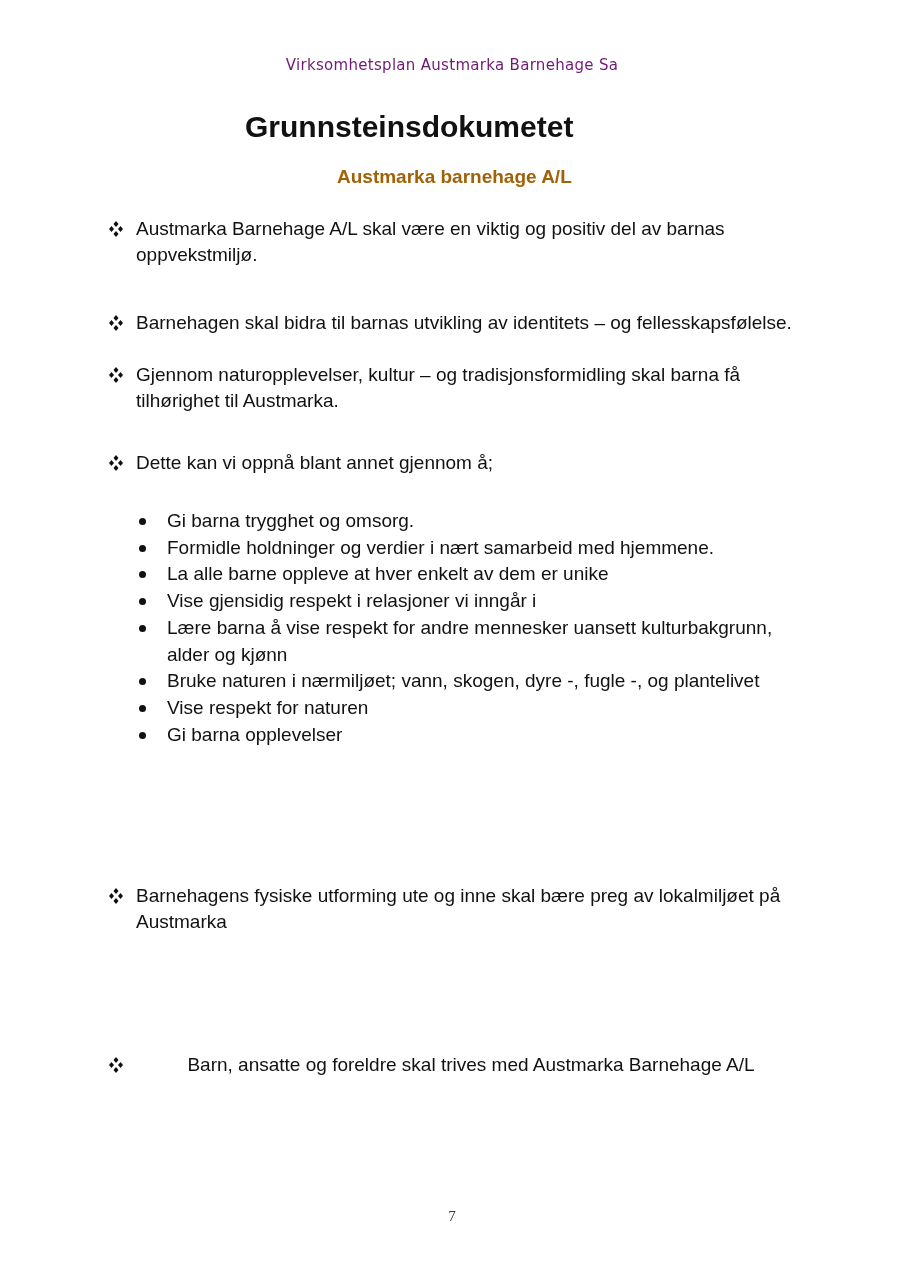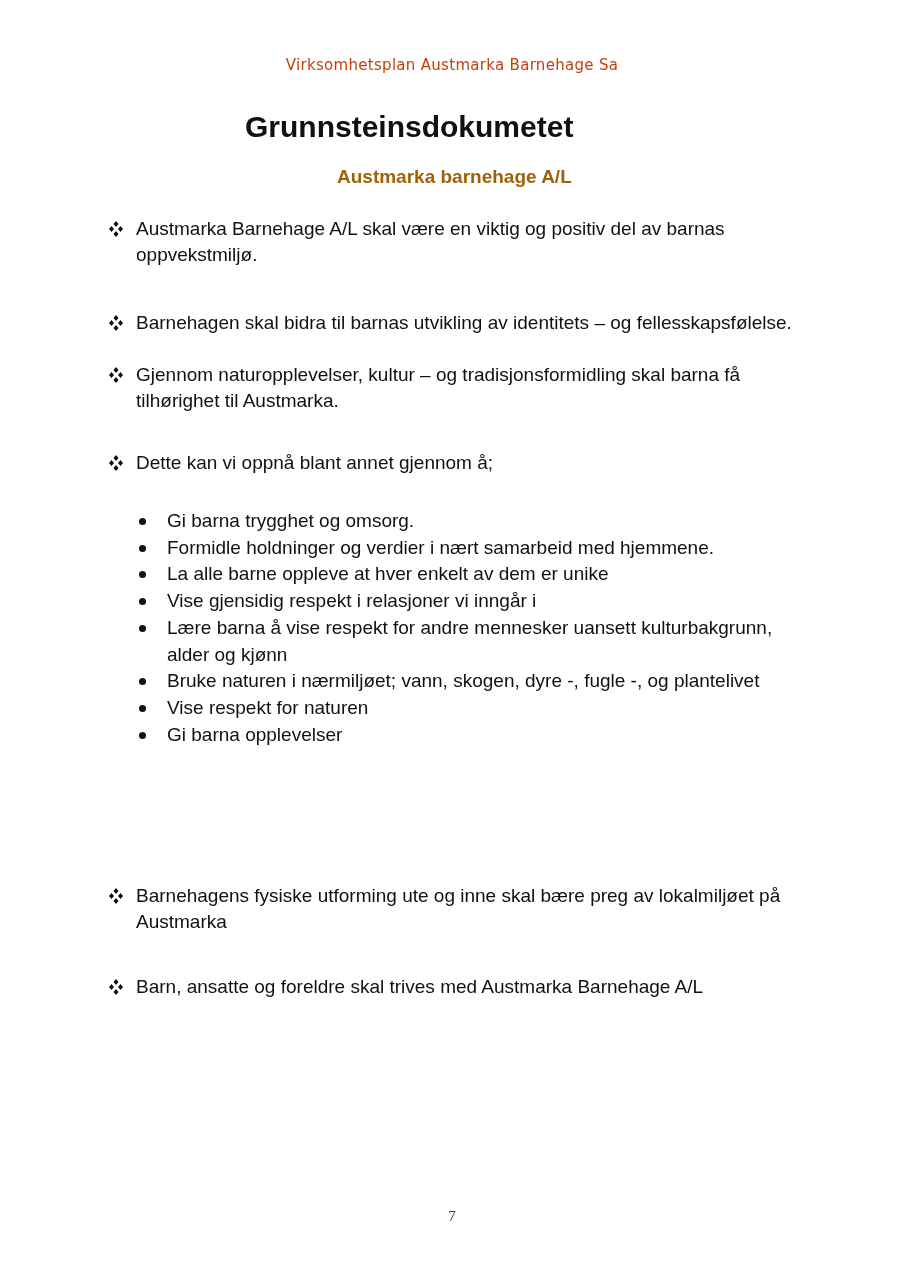--- a/index.html
+++ b/index.html
@@ -1,17 +1,17 @@
 <!DOCTYPE html>
 <html><head>
 <meta charset="utf-8">
 <style>
   html, body { margin: 0; padding: 0; background: #ffffff; }
   body { width: 904px; height: 1280px; position: relative; overflow: hidden; color: #111; font-family: "Liberation Sans", sans-serif; }
-  .header { position: absolute; top: 56px; left: 0; width: 904px; text-align: center; font-size: 15px; letter-spacing: 0.3px; font-family: "DejaVu Sans", sans-serif; color: #c2410c; }
+  .header { position: absolute; top: 56px; left: 0; width: 904px; text-align: center; font-size: 15px; letter-spacing: 0.3px; font-family: "DejaVu Sans", sans-serif; color: #701a75; }
   .title { position: absolute; top: 110px; left: 245px; font-size: 30px; font-weight: bold; color: #111; }
   .subtitle { position: absolute; top: 166px; left: 337px; font-size: 19px; font-weight: bold; color: #a16207; }
   .diamond-item { position: absolute; left: 106px; width: 700px; font-size: 19px; line-height: 26px; }
   .diamond-item .icon { position: absolute; left: 0; top: 3px; width: 20px; height: 20px; }
   .diamond-item .txt { display: block; margin-left: 30px; }
   .bullets { position: absolute; left: 130px; top: 504px; width: 680px; margin: 4px; padding: 0; list-style: none; font-size: 19px; line-height: 26.7px; }
   .bullets li { position: relative; padding-left: 33px; }
   .bullets li .dot { position: absolute; left: 5px; top: 10px; width: 7px; height: 7px; border-radius: 50%; background: #111; }
   .page-number { position: absolute; top: 1208px; left: 0; width: 904px; text-align: center; font-size: 15px; font-family: "Liberation Serif", serif; color: #333; }
 </style>
@@ -77,21 +77,21 @@
 <div class="diamond-item" style="top:883px;">
   <svg class="icon" viewBox="0 0 20 20">
     <polygon points="10,2 12.5,5 10,8 7.5,5" fill="#111"></polygon>
     <polygon points="10,12 12.5,15 10,18 7.5,15" fill="#111"></polygon>
     <polygon points="3,10 5.5,7 8,10 5.5,13" fill="#111"></polygon>
     <polygon points="12,10 14.5,7 17,10 14.5,13" fill="#111"></polygon>
   </svg>
   <span class="txt">Barnehagens fysiske utforming ute og inne skal bære preg av lokalmiljøet på Austmarka</span>
 </div>
 
-<div class="diamond-item" style="top:974px;">
+<div class="diamond-item" style="top:1052px;text-align:center;">
   <svg class="icon" viewBox="0 0 20 20">
     <polygon points="10,2 12.5,5 10,8 7.5,5" fill="#111"></polygon>
     <polygon points="10,12 12.5,15 10,18 7.5,15" fill="#111"></polygon>
     <polygon points="3,10 5.5,7 8,10 5.5,13" fill="#111"></polygon>
     <polygon points="12,10 14.5,7 17,10 14.5,13" fill="#111"></polygon>
   </svg>
   <span class="txt">Barn, ansatte og foreldre skal trives med Austmarka Barnehage A/L</span>
 </div>
 
 <div class="page-number">7</div>

